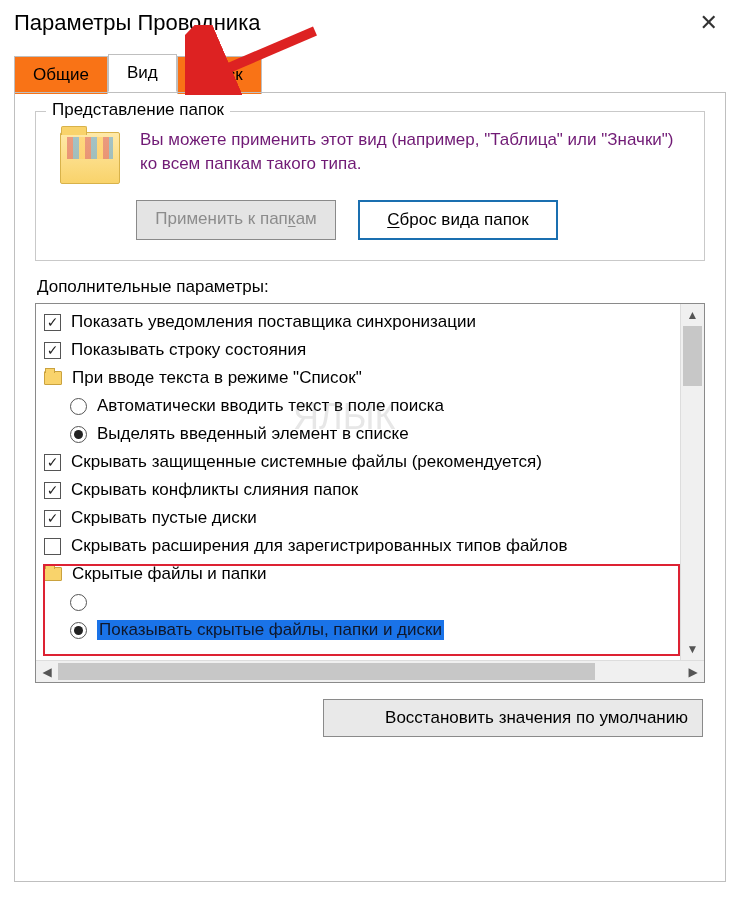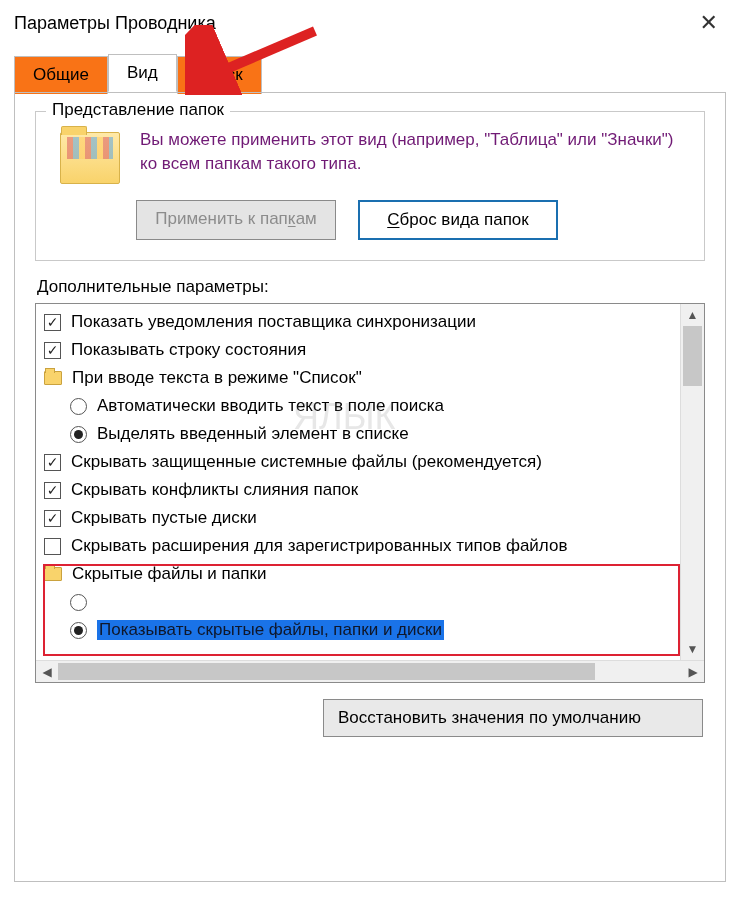--- a/index.html
+++ b/index.html
@@ -11,21 +11,21 @@
       height: 900px;
       overflow: hidden;
       color: #000;
     }
     .titlebar {
       display: flex;
       justify-content: space-between;
       align-items: center;
       padding: 10px 16px 6px 14px;
     }
-    .title { font-size: 18px; }
+    .title { font-size: 22px; }
     .close-x {
       font-size: 22px;
       font-weight: 300;
       color: #333;
       cursor: pointer;
       padding: 0 6px;
     }
 
     .arrow-annotation {
       position: absolute;
@@ -177,21 +177,21 @@
 
     .restore-btn {
       float: right;
       margin: 16px 2px 0 0;
       min-width: 380px;
       background:#e9e9e9;
       border:1px solid #8a8a8a;
       padding:8px 14px;
       font-size:17px;
       cursor:pointer;
-      text-align:left;
+      text-align:right;
     }
 
     .watermark {
       position:absolute;
       left: 293px; top: 396px;
       font-size: 36px;
       color: rgba(120,120,120,0.18);
       font-weight: normal;
       pointer-events:none;
       z-index:5;

